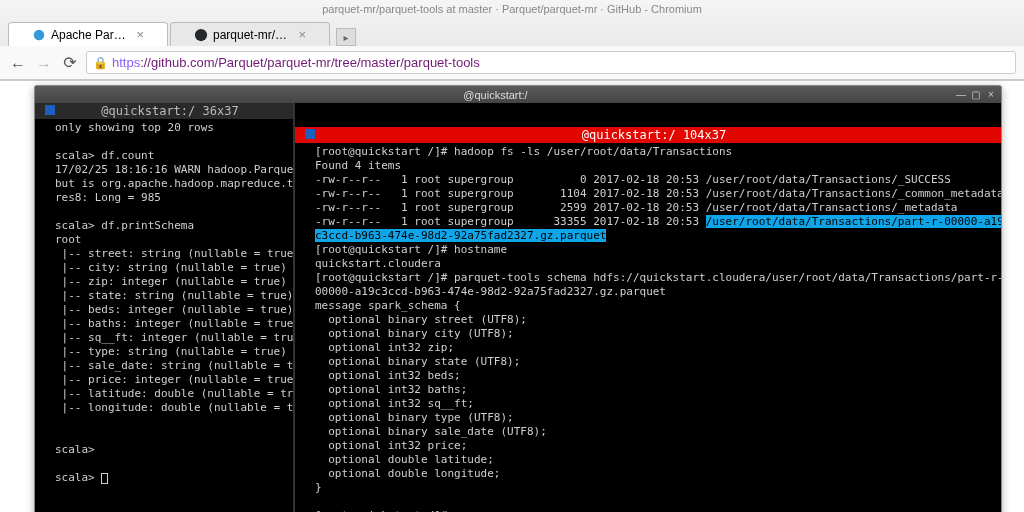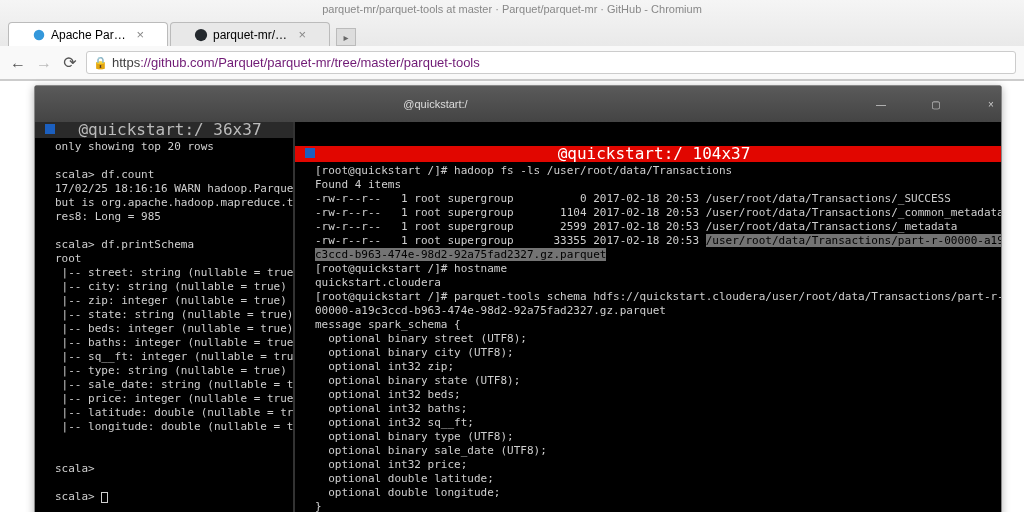--- a/index.html
+++ b/index.html
@@ -13,39 +13,39 @@
 .tab-icon { width: 14px; height: 14px; margin-right: 5px; flex-shrink: 0; }
 .tab-label { white-space: nowrap; overflow: hidden; text-overflow: ellipsis; flex: 1; }
 .tab-close { margin-left: 6px; color: #888; font-size: 13px; cursor: pointer; }
 .new-tab { width: 20px; height: 18px; background: #ddd; border: 1px solid #bbb; margin-left: 4px; display: flex; align-items: center; justify-content: center; font-size: 10px; color: #666; cursor: pointer; }
 
 .nav-row { display: flex; align-items: center; padding: 5px 8px; background: #f9f9f9; border-bottom: 1px solid #ccc; gap: 6px; }
 .nav-btn { width: 20px; height: 20px; display: flex; align-items: center; justify-content: center; color: #555; cursor: pointer; font-size: 16px; }
 .nav-btn.disabled { color: #bbb; cursor: default; }
 .url-bar { flex: 1; display: flex; align-items: center; background: #fff; border: 1px solid #ccc; border-radius: 3px; padding: 3px 6px; font-size: 13px; }
 .lock-icon { color: #2a9d3f; margin-right: 4px; font-size: 12px; }
-.url-https { color: #404040; }
+.url-https { color: #8b5cf6; }
 .url-rest { color: #701a75; }
 
 .page-area { position: relative; background: #fff; height: 440px; }
 
 .term-window { position: absolute; left: 34px; top: 4px; width: 968px; background: #3a3a3a; border: 1px solid #888; border-radius: 3px 3px 0 0; box-shadow: 0 2px 8px rgba(0,0,0,.3); }
-.term-titlebar { display: flex; align-items: center; background: linear-gradient(#5a5a5a,#444); color: #ddd; font-size: 11px; height: 36px; padding: 8px 4px; gap: 40px; }
+.term-titlebar { display: flex; align-items: center; background: linear-gradient(#5a5a5a,#444); color: #ddd; font-size: 11px; height: 17px; padding: 8px 4px; }
 .term-title-center { flex: 1; text-align: center; }
 .win-btn { width: 12px; height: 12px; margin-left: 3px; display: inline-flex; align-items: center; justify-content: center; font-size: 10px; color: #ccc; cursor: pointer; }
 
 .term-panes { display: flex; background: #000; }
 .pane { font-family: "DejaVu Sans Mono", monospace; font-size: 11px; line-height: 14px; color: #ccc; padding: 0; position: relative; overflow: hidden; }
 .pane-left { width: 260px; border-right: 2px solid #333; }
 .pane-right { flex: 1; }
-.pane-title { background: #2a2a2a; color: #bbb; font-size: 16px; text-align: center; padding: 1px 8px; }
+.pane-title { background: #2a2a2a; color: #bbb; font-size: 12px; text-align: center; padding: 1px 8px; }
 .pane-title.active { background: #e10600; color: #fff; margin-top: 24px; }
 .pane-title .dot { float: left; width: 10px; height: 10px; background: #1b5fbf; margin: 1px 0 0 2px; }
 .pane-body { padding: 2px 20px; white-space: pre; color: #cfcfcf; }
-.pane-body .hl { background: #737373; color: #000; }
+.pane-body .hl { background: #0ea5e9; color: #000; }
 .prompt-cursor { display:inline-block; width:7px; height:11px; border:1px solid #cfcfcf; vertical-align: text-bottom; }
 
 .resize-cursor { position: absolute; left: 296px; top: 275px; font-size: 14px; color: #000; pointer-events: none; }
 </style>
 </head>
 <body>
 
 <div class="browser-chrome">
   <div class="window-title">parquet-mr/parquet-tools at master · Parquet/parquet-mr · GitHub - Chromium</div>
   <div class="tabs-row">

